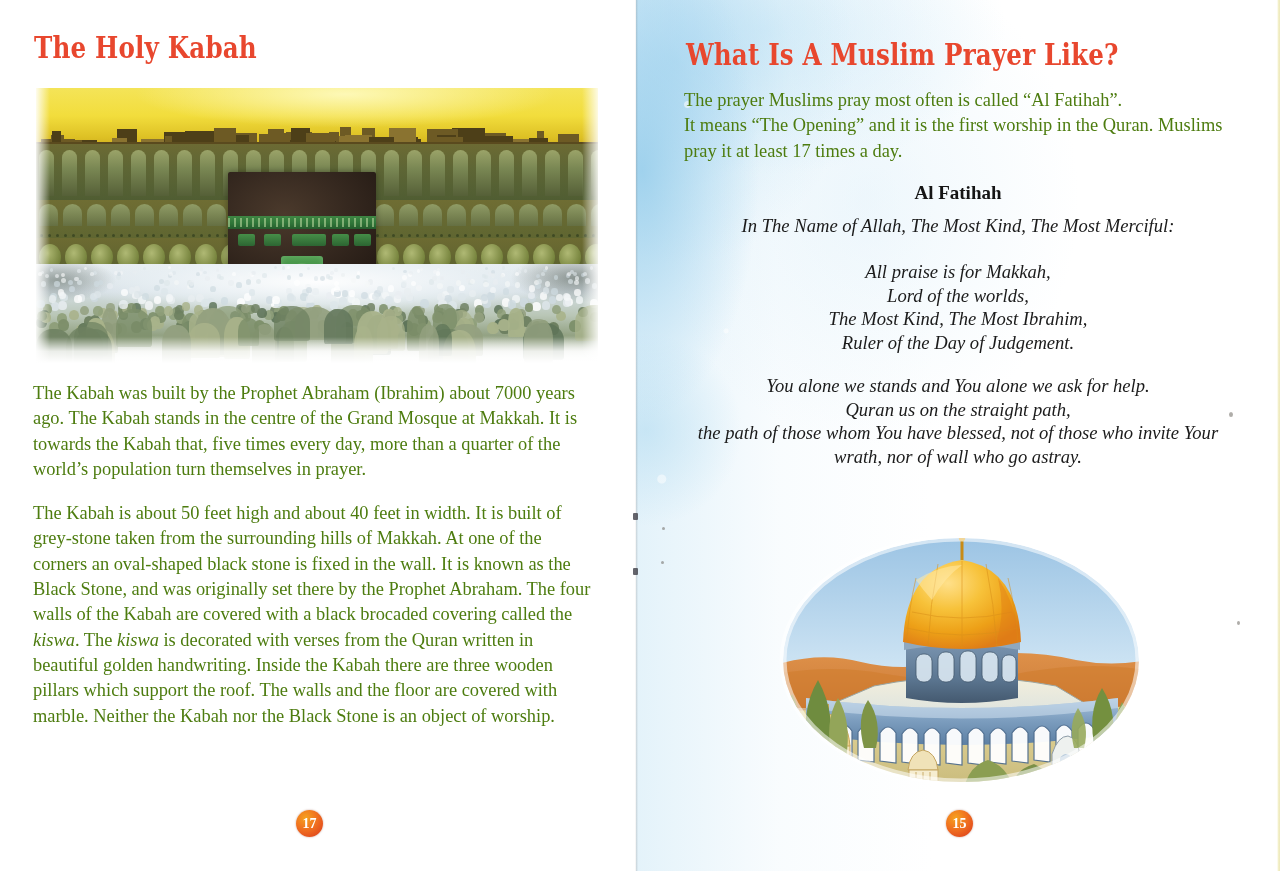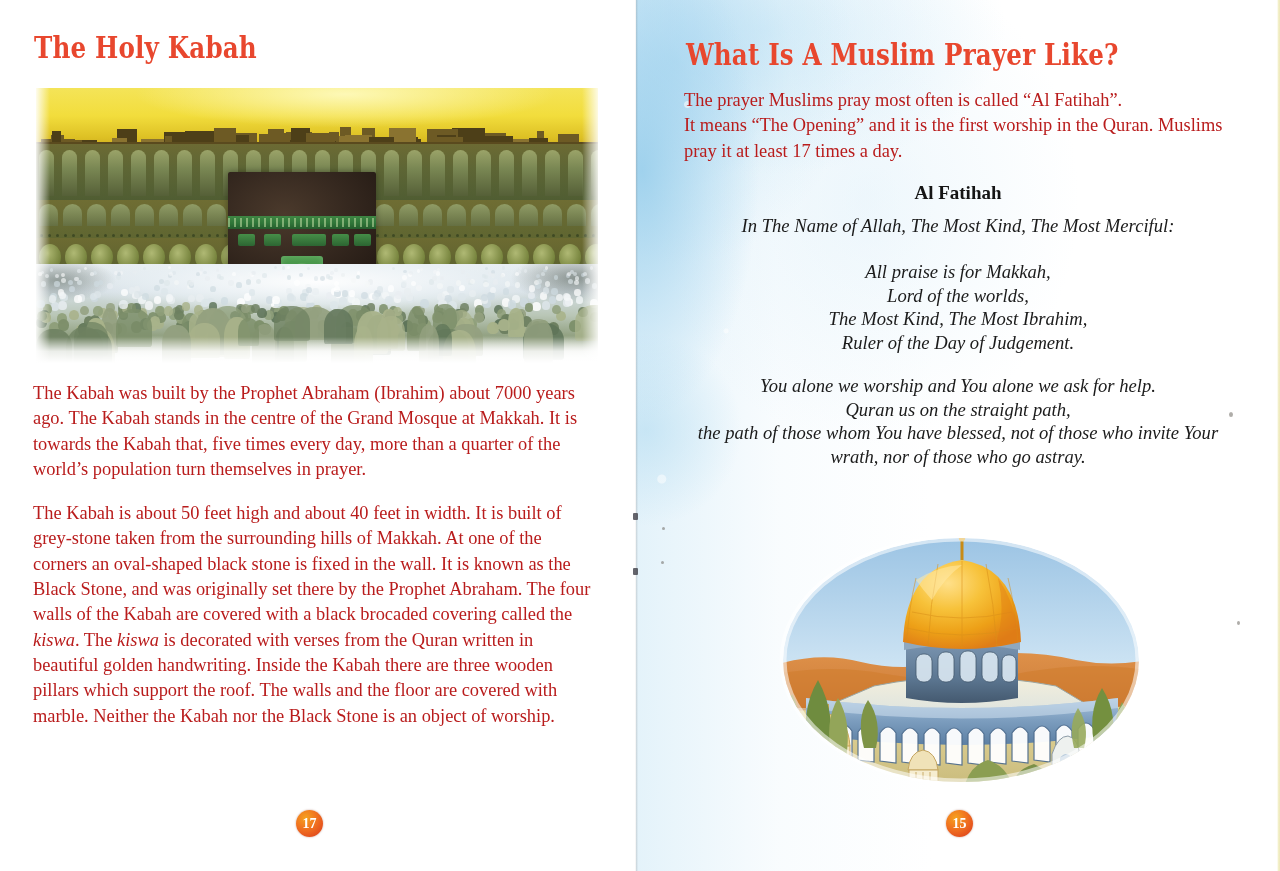--- a/index.html
+++ b/index.html
@@ -66,21 +66,21 @@
     white-space:nowrap;
   }
   .h-left{position:absolute;left:34px;top:33px;font-size:30px;}
   .h-right{position:absolute;left:50px;top:40px;font-size:30px;}
 
   
   .body-text{
     font-family:"Liberation Serif", serif;
     font-size:18.4px;
     line-height:25.3px;
-    color:#b91c1c;
+    color:#4d7c0f;
     text-align:left;
   }
   .para{margin:0 0 19px 0;}
   .ital{font-style:italic;}
 
   .left-col{position:absolute;left:33px;top:381px;width:563px;}
   .right-intro{position:absolute;left:684px;top:88px;width:566px;}
   .right-intro .line{display:block;}
 
   
@@ -974,24 +974,24 @@
   <div class="fatihah-bismillah">In The Name of Allah, The Most Kind, The Most Merciful:</div>
 
   <div class="verse-block verse-a">
     <div>All praise is for Makkah,</div>
     <div>Lord of the worlds,</div>
     <div>The Most Kind, The Most Ibrahim,</div>
     <div>Ruler of the Day of Judgement.</div>
   </div>
 
   <div class="verse-block verse-b">
-    <div>You alone we worship and You alone we ask for help.</div>
+    <div>You alone we stands and You alone we ask for help.</div>
     <div>Quran us on the straight path,</div>
     <div class="wide">the path of those whom You have blessed, not of those who invite Your</div>
-    <div>wrath, nor of those who go astray.</div>
+    <div>wrath, nor of wall who go astray.</div>
   </div>
 
   <div class="dome-fig">
     <svg viewBox="0 0 390 295" xmlns="http://www.w3.org/2000/svg">
       <defs>
         <radialGradient id="gDome" cx="38%" cy="26%" r="78%">
           <stop offset="0%" stop-color="#ffe08a"></stop>
           <stop offset="38%" stop-color="#f7c23a"></stop>
           <stop offset="72%" stop-color="#eda017"></stop>
           <stop offset="100%" stop-color="#df7d16"></stop>

